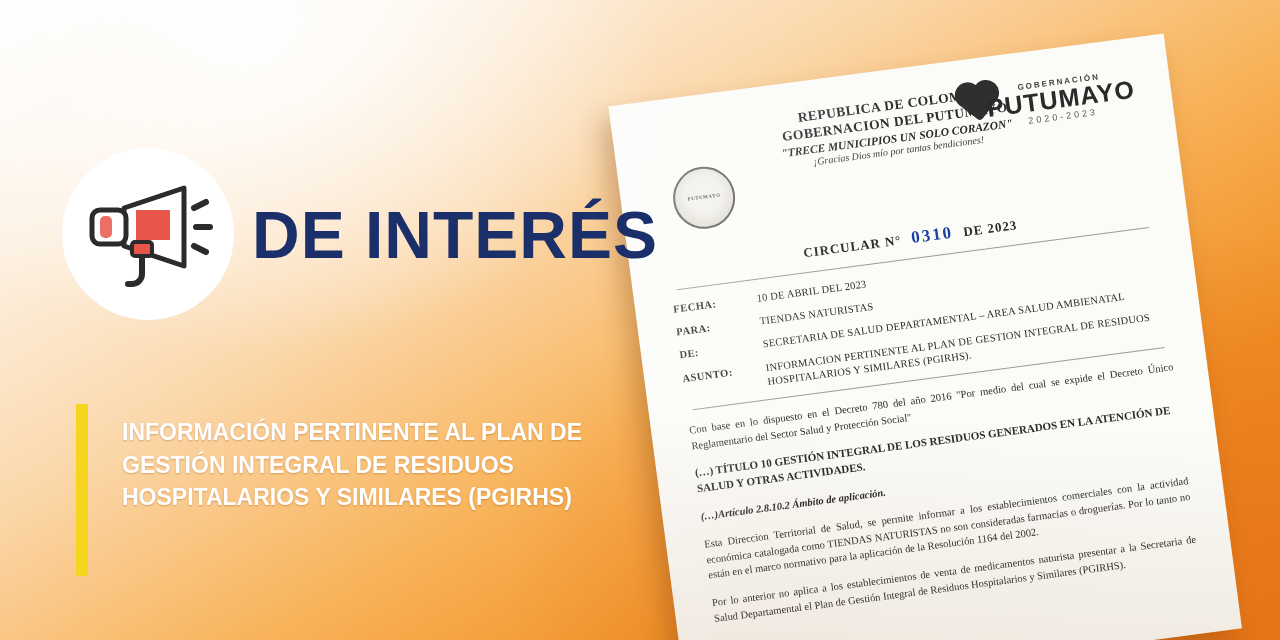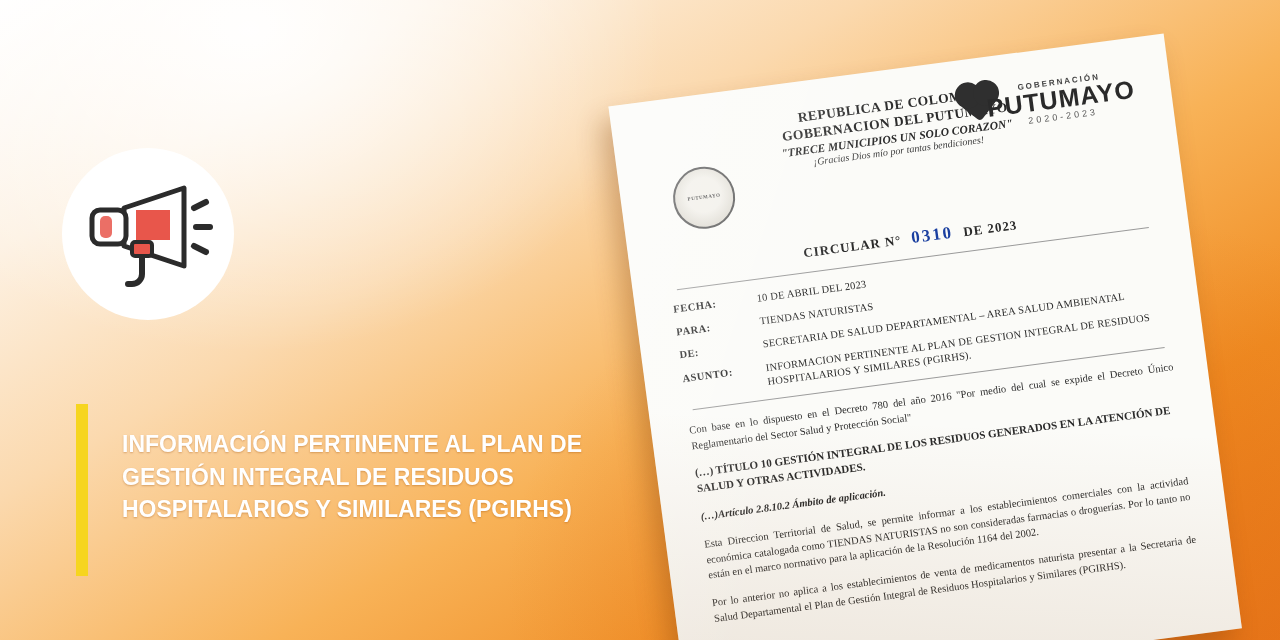--- a/index.html
+++ b/index.html
@@ -74,21 +74,21 @@
     left: 76px;
     top: 404px;
     width: 12px;
     height: 172px;
     background: #f6d51f;
     z-index: 6;
   }
   .subtitle {
     position: absolute;
     left: 122px;
-    top: 428px;
+    top: 416px;
     width: 520px;
     font-size: 23px;
     font-weight: bold;
     line-height: 1.42;
     color: #ffffff;
     text-shadow: 0 1px 2px rgba(150,70,0,0.35);
     z-index: 6;
     text-transform: uppercase;
   }
 
@@ -270,20 +270,21 @@
 
       <path d="M62 64 L62 92 A10 10 0 0 1 52 102 L48 102" fill="none" stroke="#2B2B2B" stroke-width="6" stroke-linecap="round"></path>
       <rect x="52" y="60" width="20" height="14" rx="3" fill="#E8564B" stroke="#2B2B2B" stroke-width="4"></rect>
 
       <path d="M114 26 L126 20" stroke="#2B2B2B" stroke-width="6" stroke-linecap="round"></path>
       <path d="M116 45 L130 45" stroke="#2B2B2B" stroke-width="6" stroke-linecap="round"></path>
       <path d="M114 64 L126 70" stroke="#2B2B2B" stroke-width="6" stroke-linecap="round"></path>
     </svg>
   </div>
 
+  <div class="headline">DE INTERÉS</div>
 
   <div class="accent-bar"></div>
 
   <div class="subtitle">Información pertinente al plan de gestión integral de residuos hospitalarios y similares (PGIRHS)</div>
 
   <div class="doc-wrap">
     <div class="doc-page">
 
       <div class="doc-head">
         <div class="seal">

